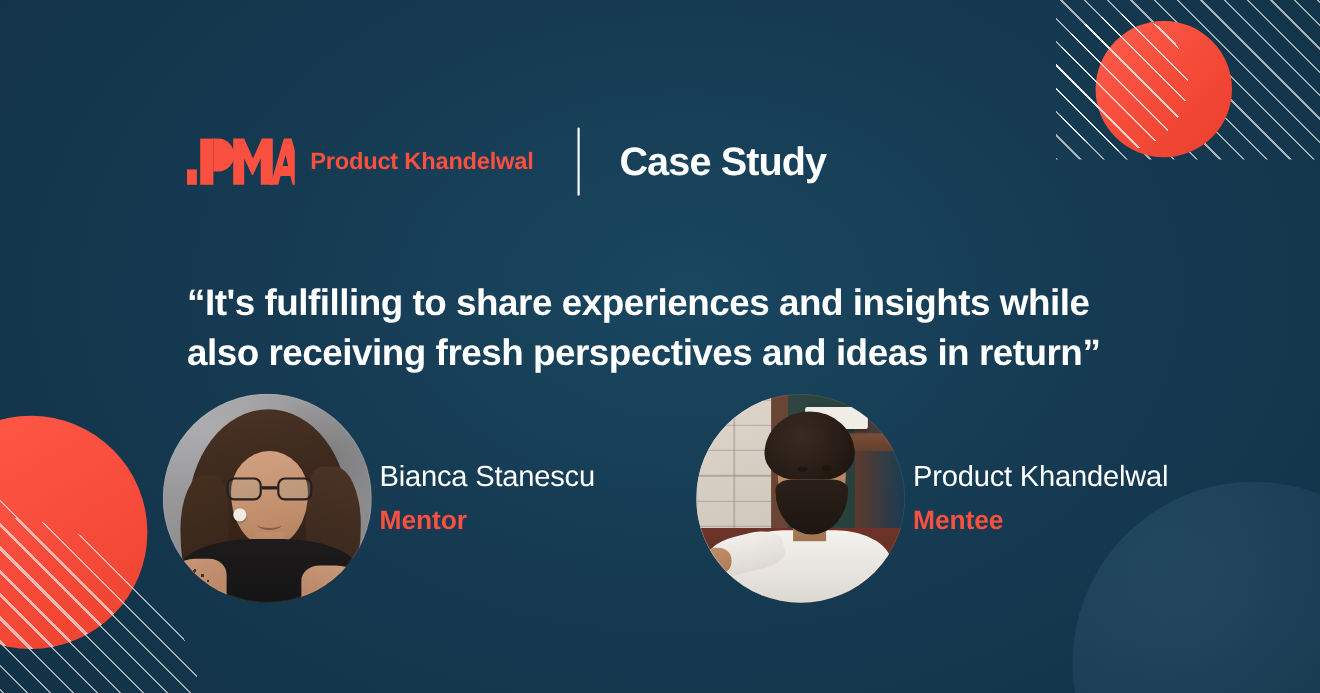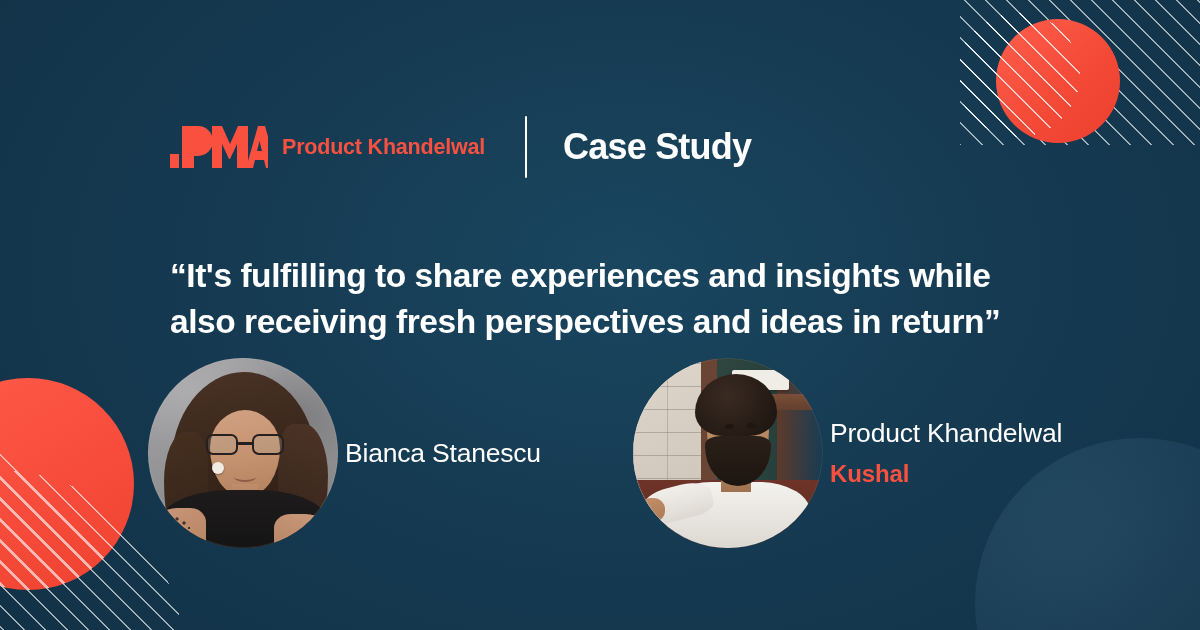--- a/index.html
+++ b/index.html
@@ -381,20 +381,21 @@
           <div class="ph-b-arm2"></div>
           <div class="ph-b-glass"></div>
           <div class="ph-b-bridge"></div>
           <div class="ph-b-smile"></div>
           <div class="ph-b-earring"></div>
         </div>
         <div class="avatar-ring"></div>
       </div>
       <div class="meta">
         <div class="person-name">Bianca Stanescu</div>
+        <div class="person-role">Mentor</div>
       </div>
     </div>
 
     <div class="person right">
       <div class="avatar">
         <div class="ph-kushal">
           <div class="ph-k-brick"></div>
           <div class="ph-k-shelf2"></div>
           <div class="ph-k-shelf"></div>
           <div class="ph-k-floor"></div>
@@ -405,18 +406,18 @@
           <div class="ph-k-face"></div>
           <div class="ph-k-beard"></div>
           <div class="ph-k-hair"></div>
           <div class="ph-k-eye1"></div>
           <div class="ph-k-eye2"></div>
         </div>
         <div class="avatar-ring"></div>
       </div>
       <div class="meta">
         <div class="person-name">Product Khandelwal</div>
-        <div class="person-role">Kushal</div>
+        <div class="person-role">Mentee</div>
       </div>
     </div>
 
   </div>
 </div>
 
 </body></html>

